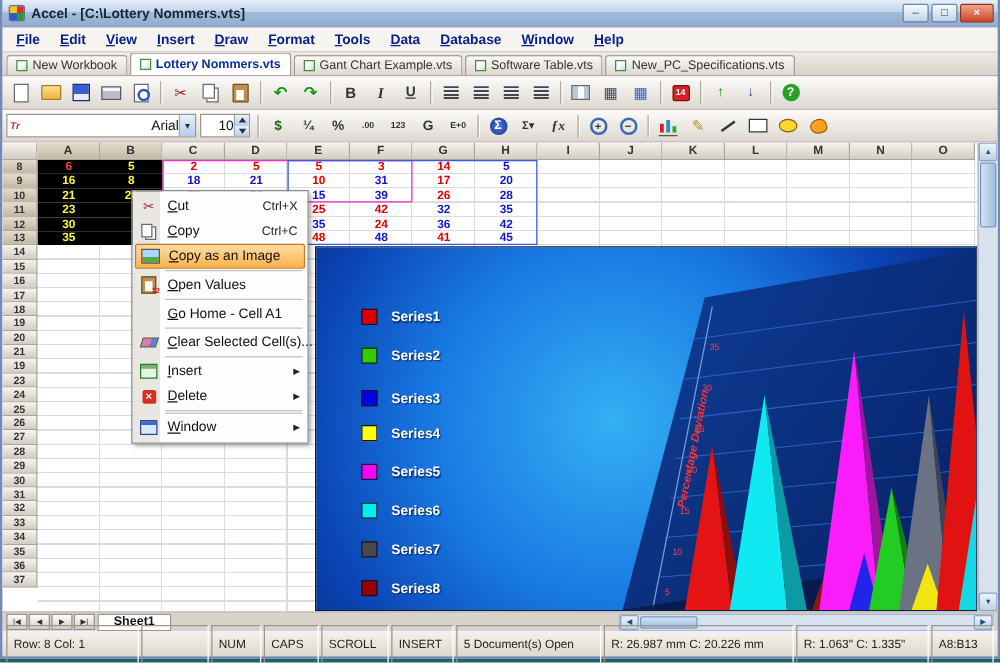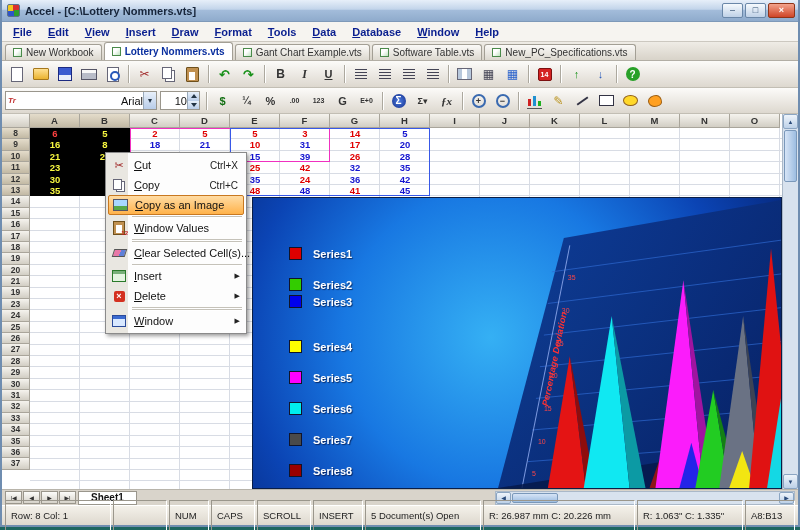--- a/index.html
+++ b/index.html
@@ -578,21 +578,21 @@
       </svg>
       <div id="legend">
           <div class="legend-item" style="top: 49px;">
             <span class="legend-swatch" style="background: rgb(221, 0, 0);"></span>
             <span class="legend-label">Series1</span>
           </div>
           <div class="legend-item" style="top: 80px;">
             <span class="legend-swatch" style="background: rgb(51, 204, 0);"></span>
             <span class="legend-label">Series2</span>
           </div>
-          <div class="legend-item" style="top: 97px; align-items: center;">
+          <div class="legend-item" style="top: 114px; align-items: center;">
             <span class="legend-swatch" style="background: rgb(0, 0, 238);"></span>
             <span class="legend-label">Series3</span>
           </div>
           <div class="legend-item" style="top: 142px;">
             <span class="legend-swatch" style="background: rgb(255, 255, 0);"></span>
             <span class="legend-label">Series4</span>
           </div>
           <div class="legend-item" style="top: 173px;">
             <span class="legend-swatch" style="background: rgb(255, 0, 255);"></span>
             <span class="legend-label">Series5</span>
@@ -631,23 +631,27 @@
           <span class="ctx-ic">
             <span class="ci ci-image"></span>
           </span>
           <span class="ctx-label">Copy as an Image</span>
         </div>
         <div class="ctx-sep"></div>
         <div class="ctx-item">
           <span class="ctx-ic">
             <span class="ci ci-paste-values"></span>
           </span>
-          <span class="ctx-label">Window Values</span>
+          <span class="ctx-label">Open Values</span>
         </div>
         <div class="ctx-sep"></div>
+        <div class="ctx-item">
+          <span class="ctx-ic"></span>
+          <span class="ctx-label">Go Home - Cell A1</span>
+        </div>
         <div class="ctx-sep"></div>
         <div class="ctx-item">
           <span class="ctx-ic">
             <span class="ci ci-eraser"></span>
           </span>
           <span class="ctx-label">Clear Selected Cell(s)...</span>
         </div>
         <div class="ctx-sep"></div>
         <div class="ctx-item">
           <span class="ctx-ic">

